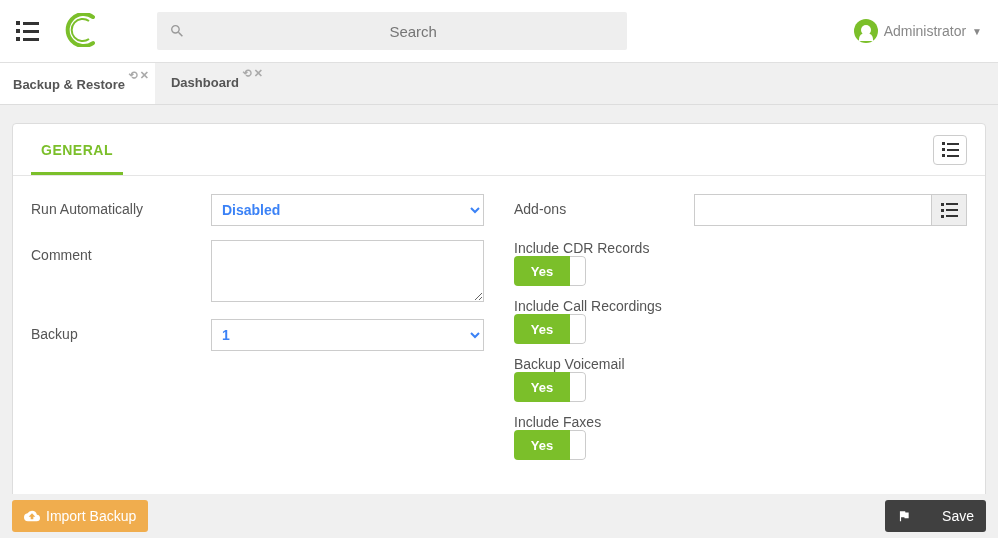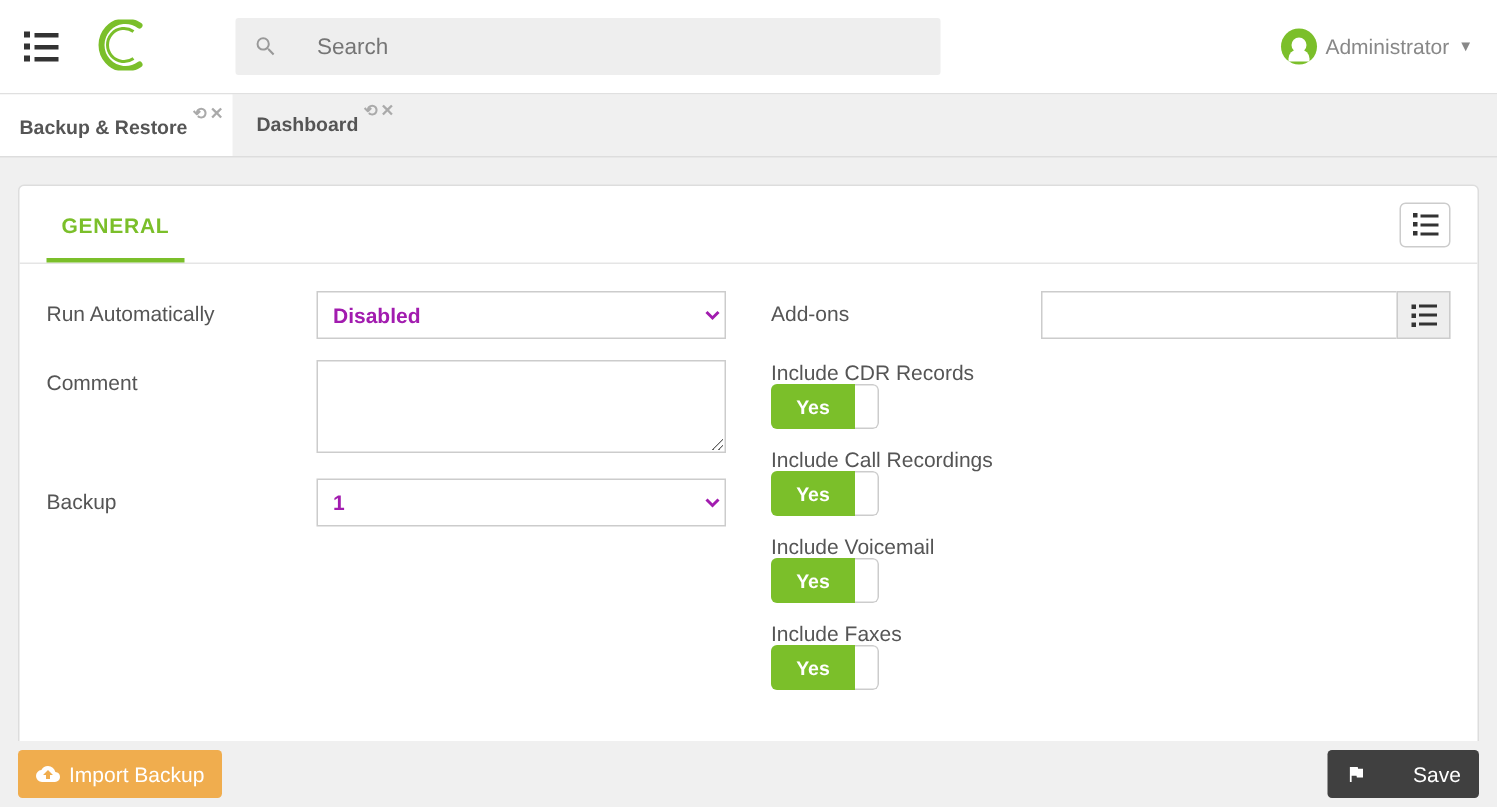--- a/index.html
+++ b/index.html
@@ -7,21 +7,21 @@
 
   
   .header { height: 63px; background: #fff; display: flex; align-items: center; padding: 0 16px; border-bottom: 1px solid #e0e0e0; }
   .hamburger { margin-right: 24px; cursor: pointer; }
   .hamburger-lines { display: flex; flex-direction: column; gap: 4px; }
   .hamburger-row { display: flex; align-items: center; gap: 3px; }
   .hamburger-dot { width: 4px; height: 4px; background: #333; }
   .hamburger-bar { width: 16px; height: 3px; background: #333; }
   .logo { margin-right: 60px; color: #7bbf2a; }
   .search-box { display: flex; align-items: center; width: 470px; height: 38px; background: #eee; border-radius: 2px; padding: 0 12px; }
-  .search-box input { border: none; background: transparent; outline: none; font-size: 15px; width: 100%; color: #666; margin-left: 26px; }
+  .search-box input { border: none; background: transparent; outline: none; font-size: 15px; width: 100%; color: #666; margin-left: 26px; text-align: center; }
   .user-area { margin-left: auto; display: flex; align-items: center; gap: 6px; cursor: pointer; color: #888; }
   .avatar { width: 24px; height: 24px; border-radius: 50%; background: #7bbf2a; display: flex; align-items: center; justify-content: center; }
   .avatar-inner { width: 10px; height: 10px; border-radius: 50%; background: #fff; margin-top: -3px; position: relative; }
   .avatar-body { width: 14px; height: 8px; background: #fff; border-radius: 6px 6px 0 0; position: absolute; top: 8px; left: -2px; }
 
   
   .tabs { display: flex; background: #f0f0f0; height: 42px; border-bottom: 1px solid #ddd; }
   .tab { position: relative; padding: 12px 30px 10px 16px; font-size: 13px; font-weight: bold; color: #555; cursor: pointer; }
   .tab.active { background: #fff; border-top: 2px solid transparent; padding-left: 13px; }
   .tab-controls { position: absolute; top: 4px; right: 6px; display: flex; gap: 2px; color: #aaa; font-size: 11px; }
@@ -39,21 +39,21 @@
 
   
   .form-body { padding: 18px 18px 30px 18px; display: flex; gap: 30px; }
   .col { flex: 1; }
   .form-row { display: flex; align-items: flex-start; margin-bottom: 14px; }
   .form-row label { width: 180px; padding-top: 7px; color: #555; }
   .form-row .control { flex: 1; }
   .req { color: #d9534f; }
   input.text-input, select, textarea { width: 100%; font-size: 14px; font-family: inherit; }
   input.text-input { height: 32px; border: 1px solid #ccc; padding: 0 8px; }
-  select { height: 32px; border: 1px solid #ccc; padding: 0 6px; background: #fff; font-weight: bold; color: #a21caf; }
+  select { height: 32px; border: 1px solid #ccc; padding: 0 6px; background: #fff; font-weight: bold; color: #3b82f6; }
   textarea { height: 62px; border: 1px solid #ccc; padding: 6px; resize: both; }
 
   .addon-input-group { display: flex; }
   .addon-input-group input { flex: 1; height: 32px; border: 1px solid #ccc; border-right: none; padding: 0 8px; }
   .addon-btn { width: 36px; height: 32px; border: 1px solid #ccc; background: #eee; display: flex; align-items: center; justify-content: center; cursor: pointer; }
 
   .toggle-row { display: flex; align-items: flex-start; margin-bottom: 12px; flex-direction: column; }
   .toggle-row label { width: 180px; color: #555; }
   .toggle { display: flex; width: 72px; height: 30px; border-radius: 4px; overflow: hidden; }
   .toggle-yes { flex: 1; background: #7bbf2a; color: #fff; display: flex; align-items: center; justify-content: center; font-size: 13px; font-weight: bold; }
@@ -205,21 +205,21 @@
           </div>
         </div>
         <div class="toggle-row">
           <label>Include Call Recordings</label>
           <div class="toggle">
             <div class="toggle-yes">Yes</div>
             <div class="toggle-handle"></div>
           </div>
         </div>
         <div class="toggle-row">
-          <label>Include Voicemail</label>
+          <label>Backup Voicemail</label>
           <div class="toggle">
             <div class="toggle-yes">Yes</div>
             <div class="toggle-handle"></div>
           </div>
         </div>
         <div class="toggle-row">
           <label>Include Faxes</label>
           <div class="toggle">
             <div class="toggle-yes">Yes</div>
             <div class="toggle-handle"></div>

